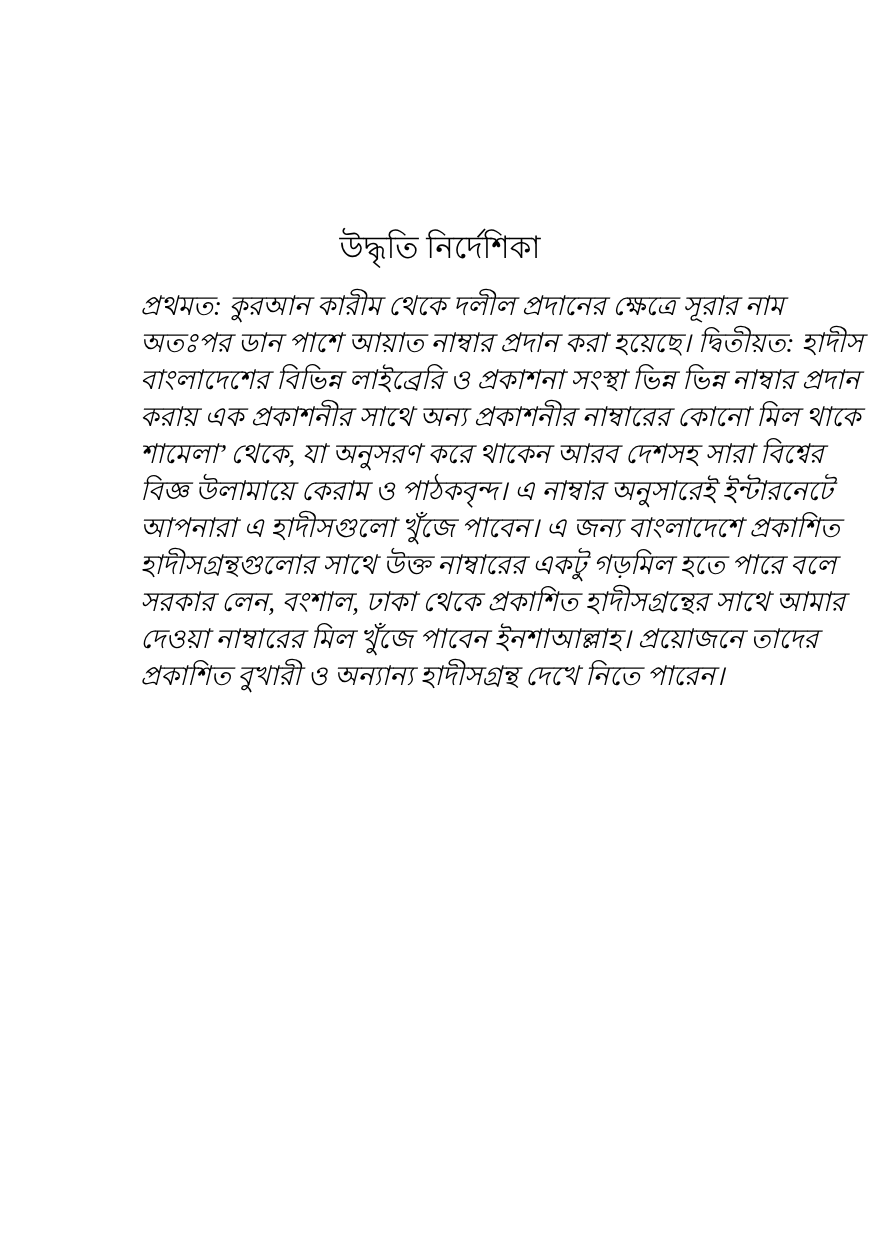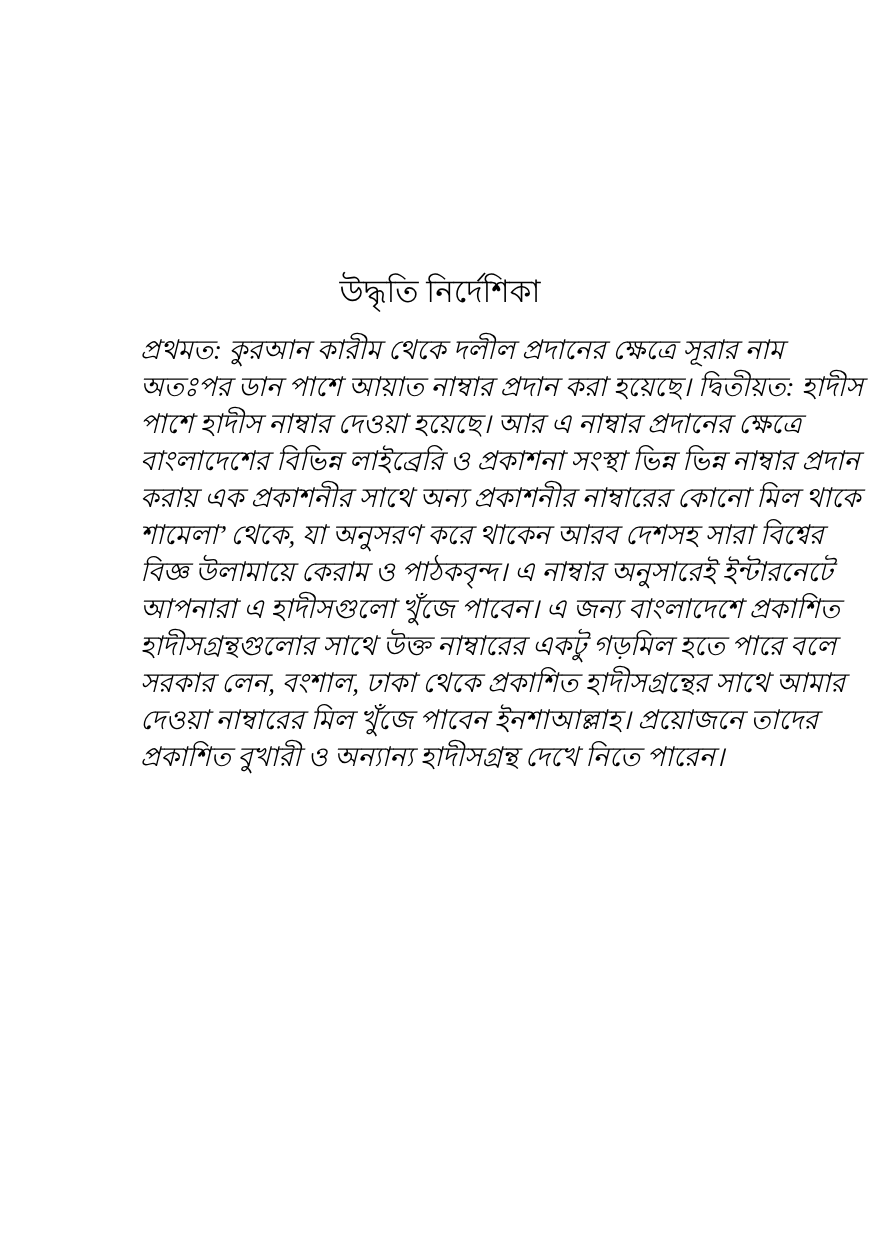--- a/index.html
+++ b/index.html
@@ -8,21 +8,20 @@
     background: #ffffff;
   }
   .page {
     position: relative;
     width: 878px;
     height: 948px;
     background: #ffffff;
     color: #000000;
     font-family: "Liberation Serif", "DejaVu Serif", serif;
     overflow: hidden;
-    margin-top: 44px;
   }
   .title {
     position: absolute;
     top: 226px;
     left: 140px;
     width: 600px;
     text-align: center;
     font-size: 31px;
     line-height: 44px;
     color: #000000;
@@ -71,21 +70,20 @@
 </head>
 <body>
 
 <div class="page">
 
   <div class="title">উদ্ধৃতি নির্দেশিকা</div>
 
   <div class="body-text">
     <div class="body-line">প্রথমত: কুরআন কারীম থেকে দলীল প্রদানের ক্ষেত্রে সূরার নাম</div>
     <div class="body-line">অতঃপর ডান পাশে আয়াত নাম্বার প্রদান করা হয়েছে। দ্বিতীয়ত: হাদীস</div>
-    <div class="body-line">পাশে হাদীস নাম্বার দেওয়া হয়েছে। আর এ নাম্বার প্রদানের ক্ষেত্রে</div>
     <div class="body-line">বাংলাদেশের বিভিন্ন লাইব্রেরি ও প্রকাশনা সংস্থা ভিন্ন ভিন্ন নাম্বার প্রদান</div>
     <div class="body-line">করায় এক প্রকাশনীর সাথে অন্য প্রকাশনীর নাম্বারের কোনো মিল থাকে</div>
     <div class="body-line">শামেলা’ থেকে, যা অনুসরণ করে থাকেন আরব দেশসহ সারা বিশ্বের</div>
     <div class="body-line">বিজ্ঞ উলামায়ে কেরাম ও পাঠকবৃন্দ। এ নাম্বার অনুসারেই ইন্টারনেটে</div>
     <div class="body-line">আপনারা এ হাদীসগুলো খুঁজে পাবেন। এ জন্য বাংলাদেশে প্রকাশিত</div>
     <div class="body-line">হাদীসগ্রন্থগুলোর সাথে উক্ত নাম্বারের একটু গড়মিল হতে পারে বলে</div>
     <div class="body-line">সরকার লেন, বংশাল, ঢাকা থেকে প্রকাশিত হাদীসগ্রন্থের সাথে আমার</div>
     <div class="body-line">দেওয়া নাম্বারের মিল খুঁজে পাবেন ইনশাআল্লাহ। প্রয়োজনে তাদের</div>
     <div class="body-line last">প্রকাশিত বুখারী ও অন্যান্য হাদীসগ্রন্থ দেখে নিতে পারেন।</div>
   </div>

